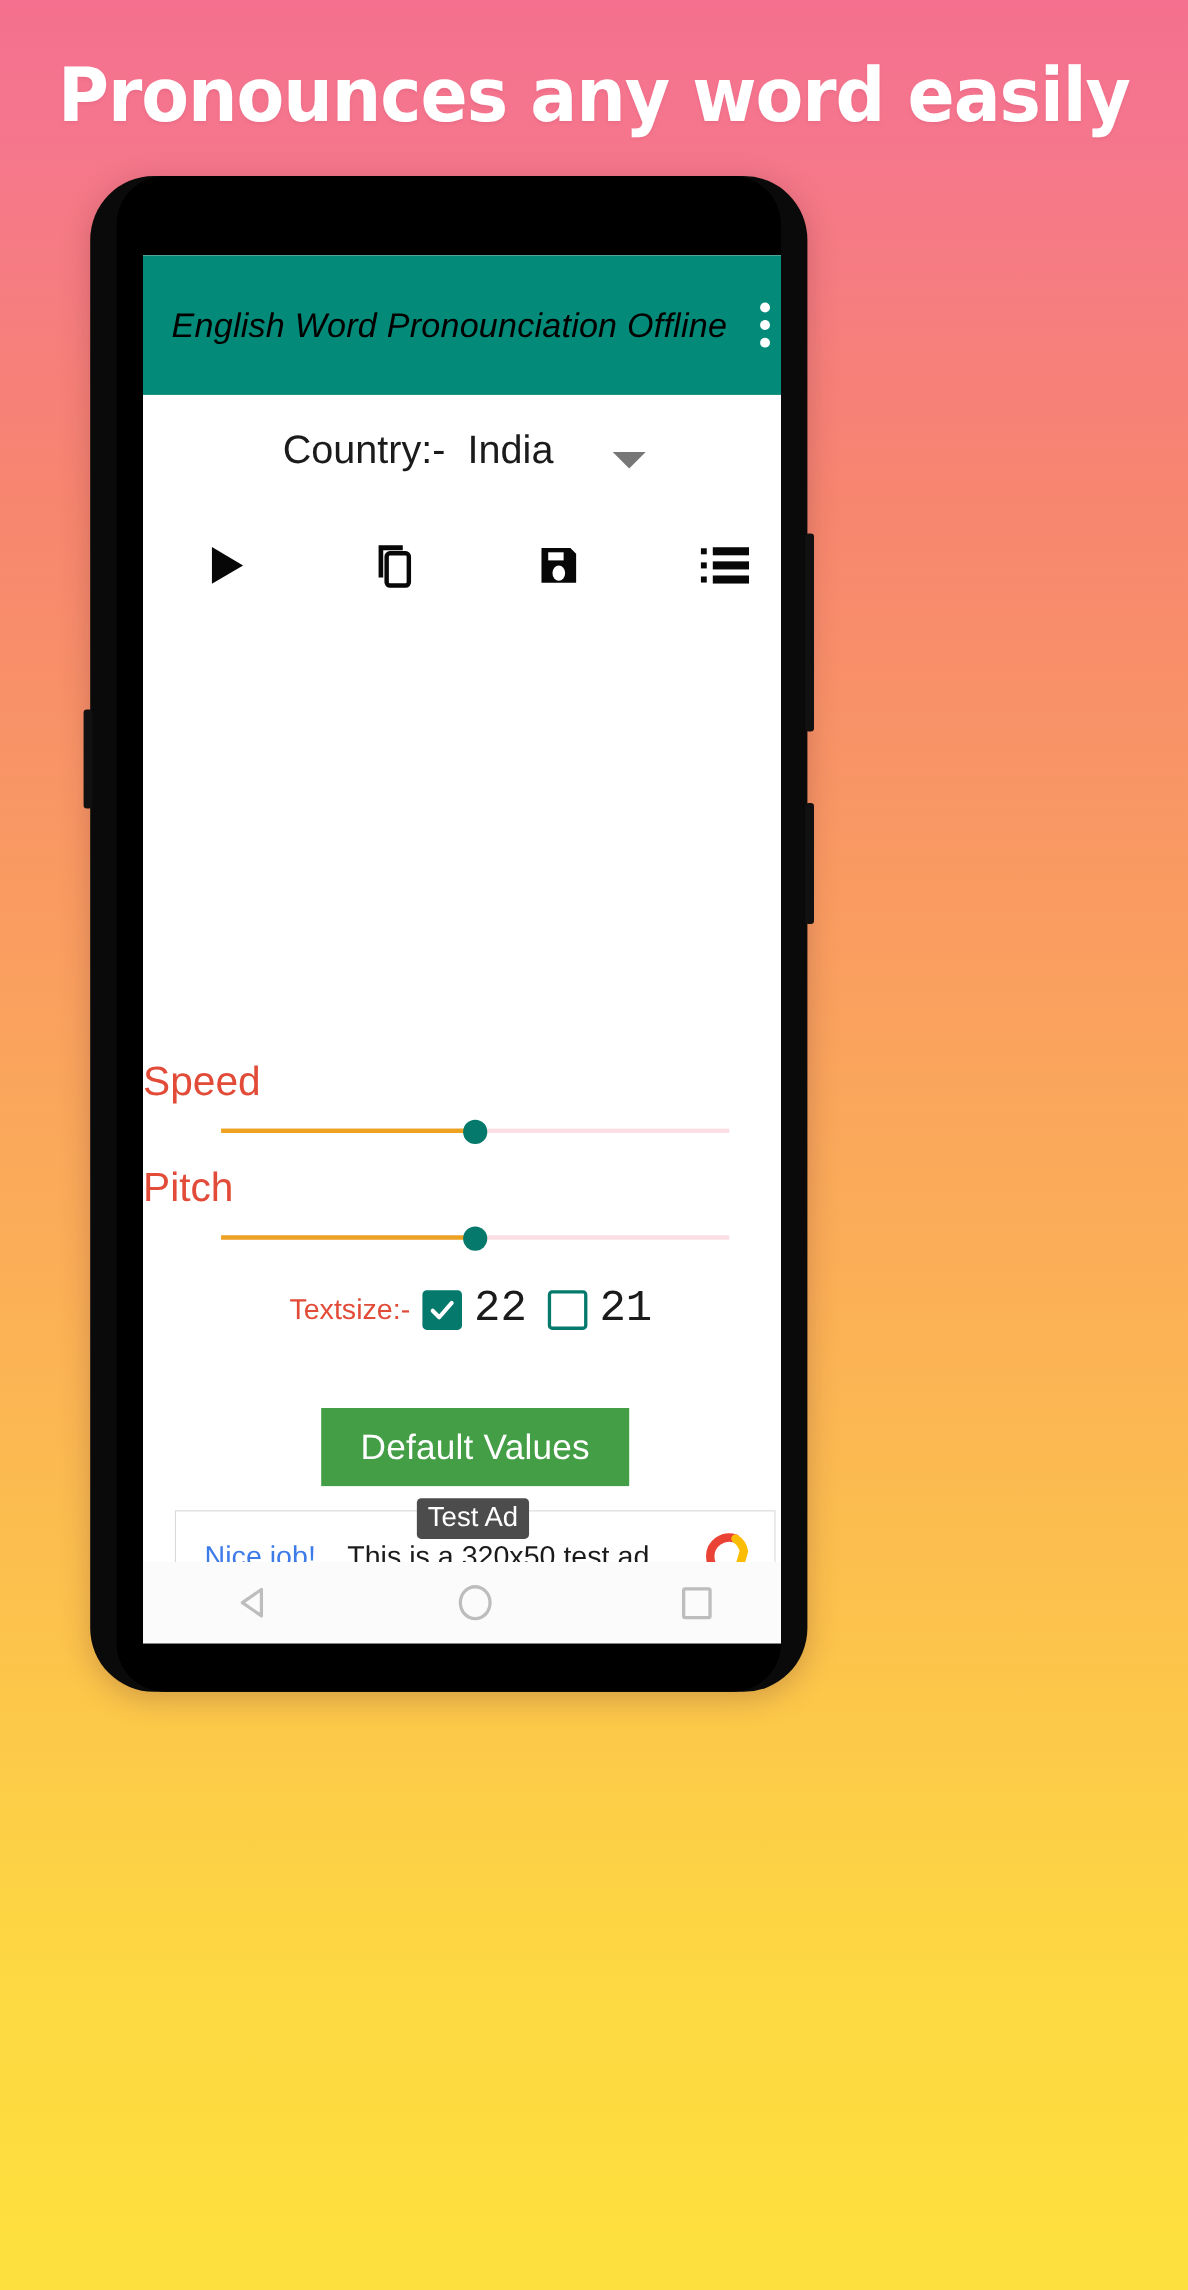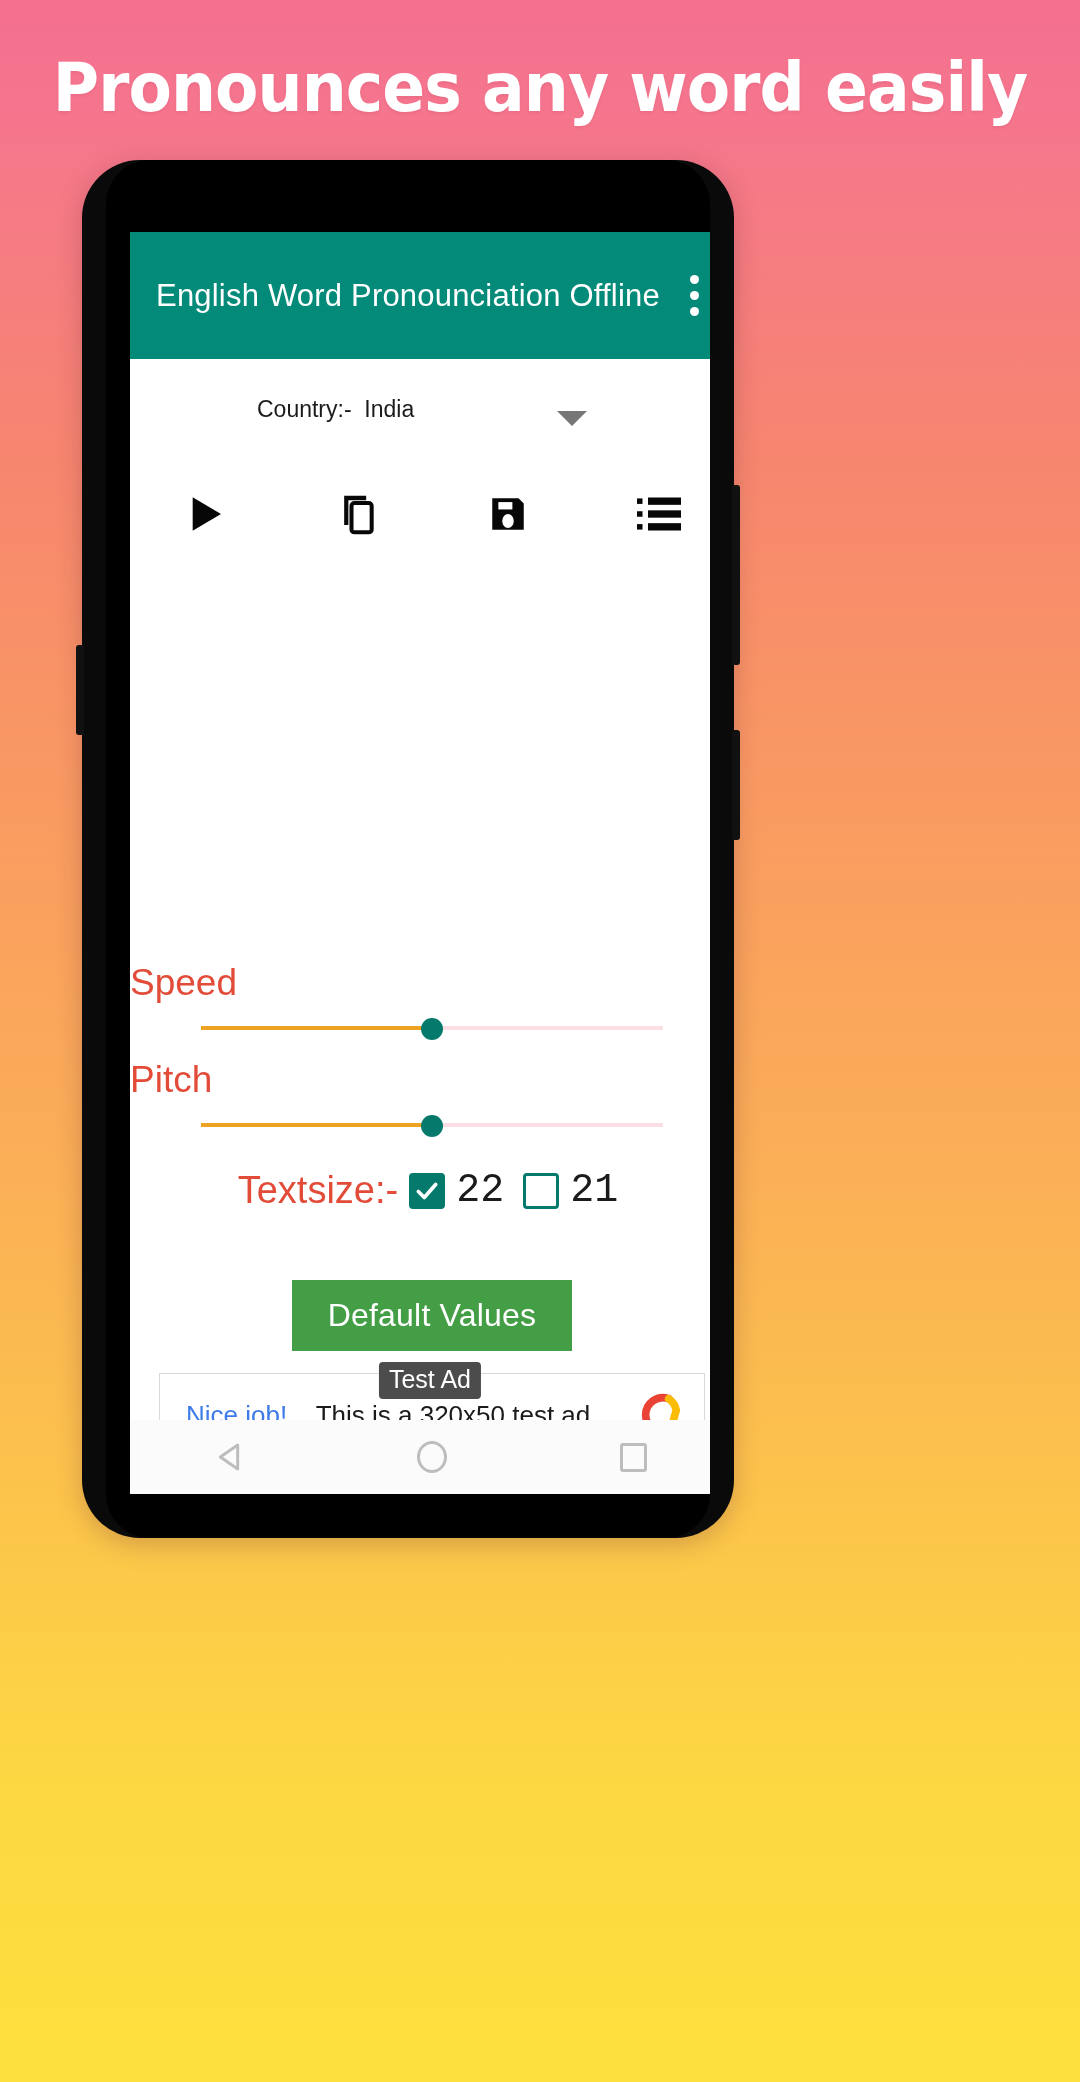--- a/index.html
+++ b/index.html
@@ -82,43 +82,44 @@
   
   .appbar {
     height:127px;
     background:#048a78;
     display:flex;
     align-items:center;
     padding:0 22px 0 26px;
     position:relative;
   }
   .appbar-title {
-    color:#ffffff;
+    color:#000000;
     font-size:31px;
     flex:1;
     white-space:nowrap;
     letter-spacing:0.2px;
+    font-style:italic;
   }
   .star-icon { width:46px; height:46px; margin-right:30px; display:block; }
   .overflow-icon {
     width:10px; display:flex; flex-direction:column;
     align-items:center; gap:7px; margin-right:16px;
   }
   .overflow-icon i { width:9px; height:9px; border-radius:50%; background:#fff; display:block; }
 
   
   .country-row {
     height:100px;
     display:flex;
     align-items:center;
     position:relative;
   }
   .country-label {
     position:absolute; left:127px;
-    font-size:23px; color:#1b1b1b;
+    font-size:36px; color:#1b1b1b;
     white-space:pre;
   }
   .country-caret {
     position:absolute; left:427px; top:52px;
     width:0; height:0;
     border-left:15px solid transparent;
     border-right:15px solid transparent;
     border-top:15px solid #777777;
   }
 
@@ -190,21 +191,21 @@
   .gap-12 { height:16px; }
 
   
   .textsize-row {
     display:flex;
     align-items:center;
     justify-content:center;
     margin-top:26px;
     gap:11px;
   }
-  .textsize-label { color:#e24b38; font-size:38px; }
+  .textsize-label { color:#e24b38; font-size:26px; }
   .cb {
     width:36px; height:36px;
     border:3px solid #04796c;
     border-radius:4px;
     display:flex; align-items:center; justify-content:center;
     background:#ffffff;
   }
   .cb.checked { background:#04796c; border-color:#04796c; }
   .cb-size-val { font-size:40px; color:#1b1b1b; margin-right:8px;font-family:Liberation Mono, monospace; }
 

